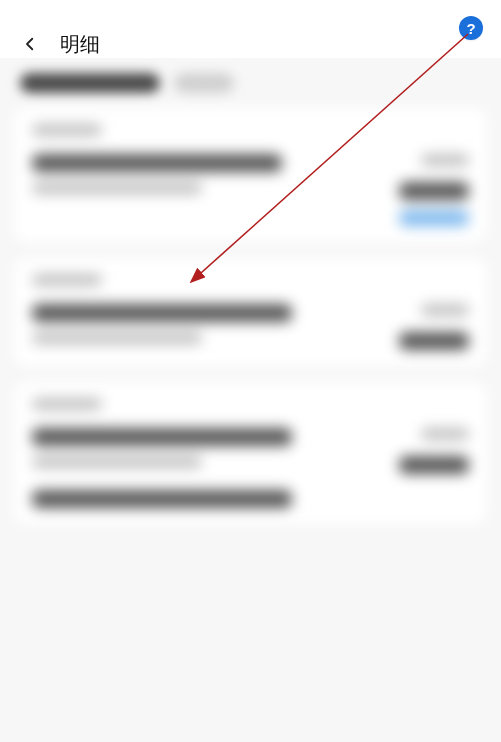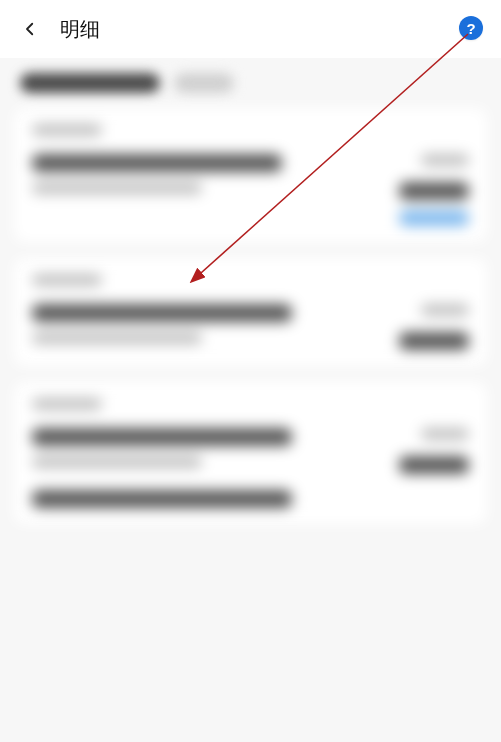--- a/index.html
+++ b/index.html
@@ -8,21 +8,21 @@
       height: 742px;
       background: #f5f5f5;
       font-family: -apple-system, "PingFang SC", sans-serif;
       overflow: hidden;
       position: relative;
     }
     .header {
       height: 58px;
       background: #ffffff;
       display: flex;
-      align-items: center;
+      align-items: flex-end;
       padding: 0 16px;
       position: relative;
     }
     .back-btn {
       width: 28px;
       height: 28px;
       display: flex;
       align-items: center;
       justify-content: center;
       cursor: pointer;

